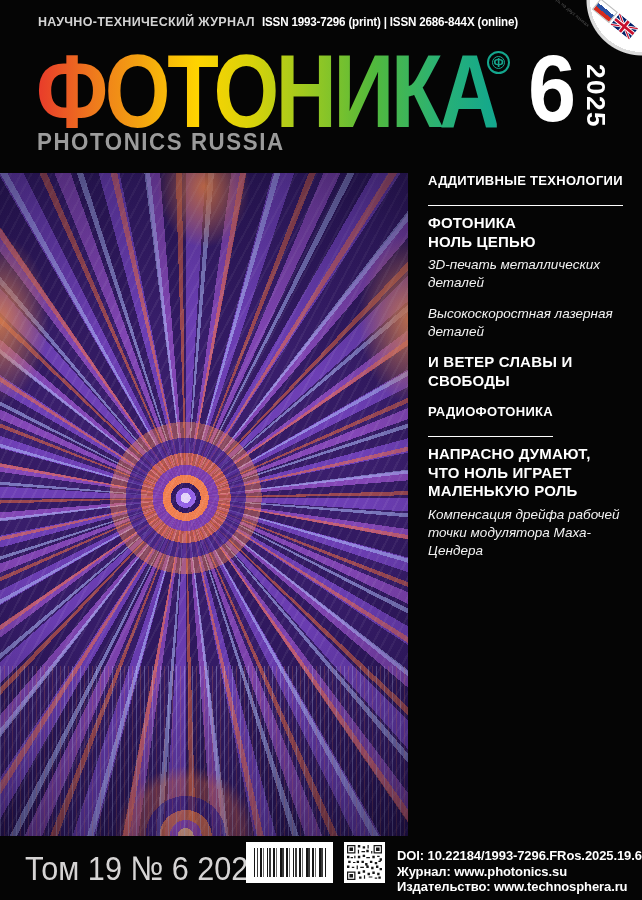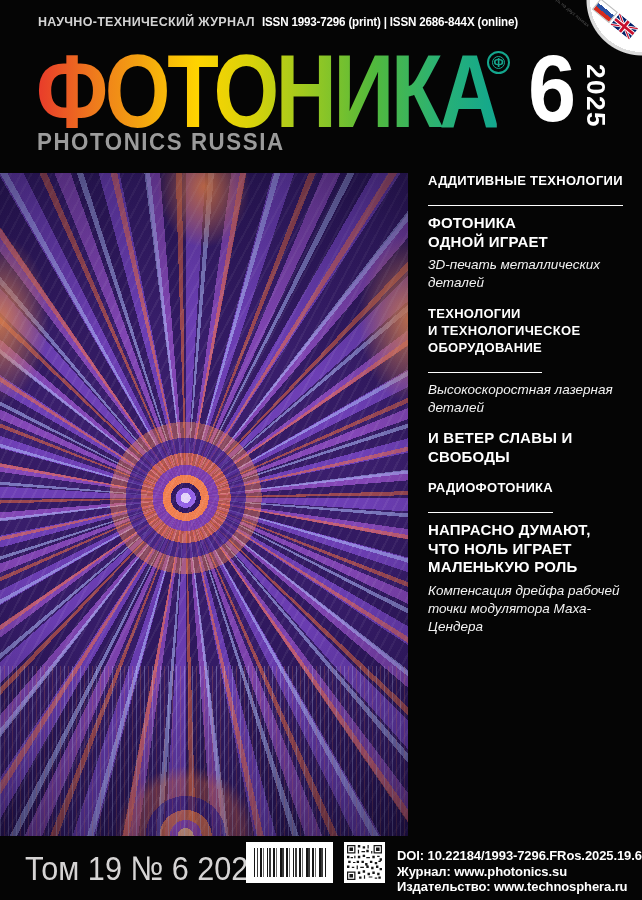--- a/index.html
+++ b/index.html
@@ -131,35 +131,30 @@
 
   <div class="articles">
 
     <section class="sec">
       <h2 class="rubric">
         <span class="rline u">АДДИТИВНЫЕ ТЕХНОЛОГИИ</span>
       </h2>
       <div class="item">
         <h3 class="title">
           <span class="tline">ФОТОНИКА</span>
-          <span class="tline">ОДНОЙ ИГРАЕТ</span>
+          <span class="tline">НОЛЬ ЦЕПЬЮ</span>
         </h3>
         <p class="sub">
           <span class="sline">3D-печать металлических</span>
           <span class="sline">деталей</span>
         </p>
       </div>
     </section>
 
     <section class="sec">
-      <h2 class="rubric">
-        <span class="rline">ТЕХНОЛОГИИ</span>
-        <span class="rline">И ТЕХНОЛОГИЧЕСКОЕ</span>
-        <span class="rline u">ОБОРУДОВАНИЕ</span>
-      </h2>
       <div class="item">
         <h3 class="title">
         </h3>
         <p class="sub">
           <span class="sline">Высокоскоростная лазерная</span>
           <span class="sline">деталей</span>
         </p>
       </div>
       <div class="item">
         <h3 class="title">

